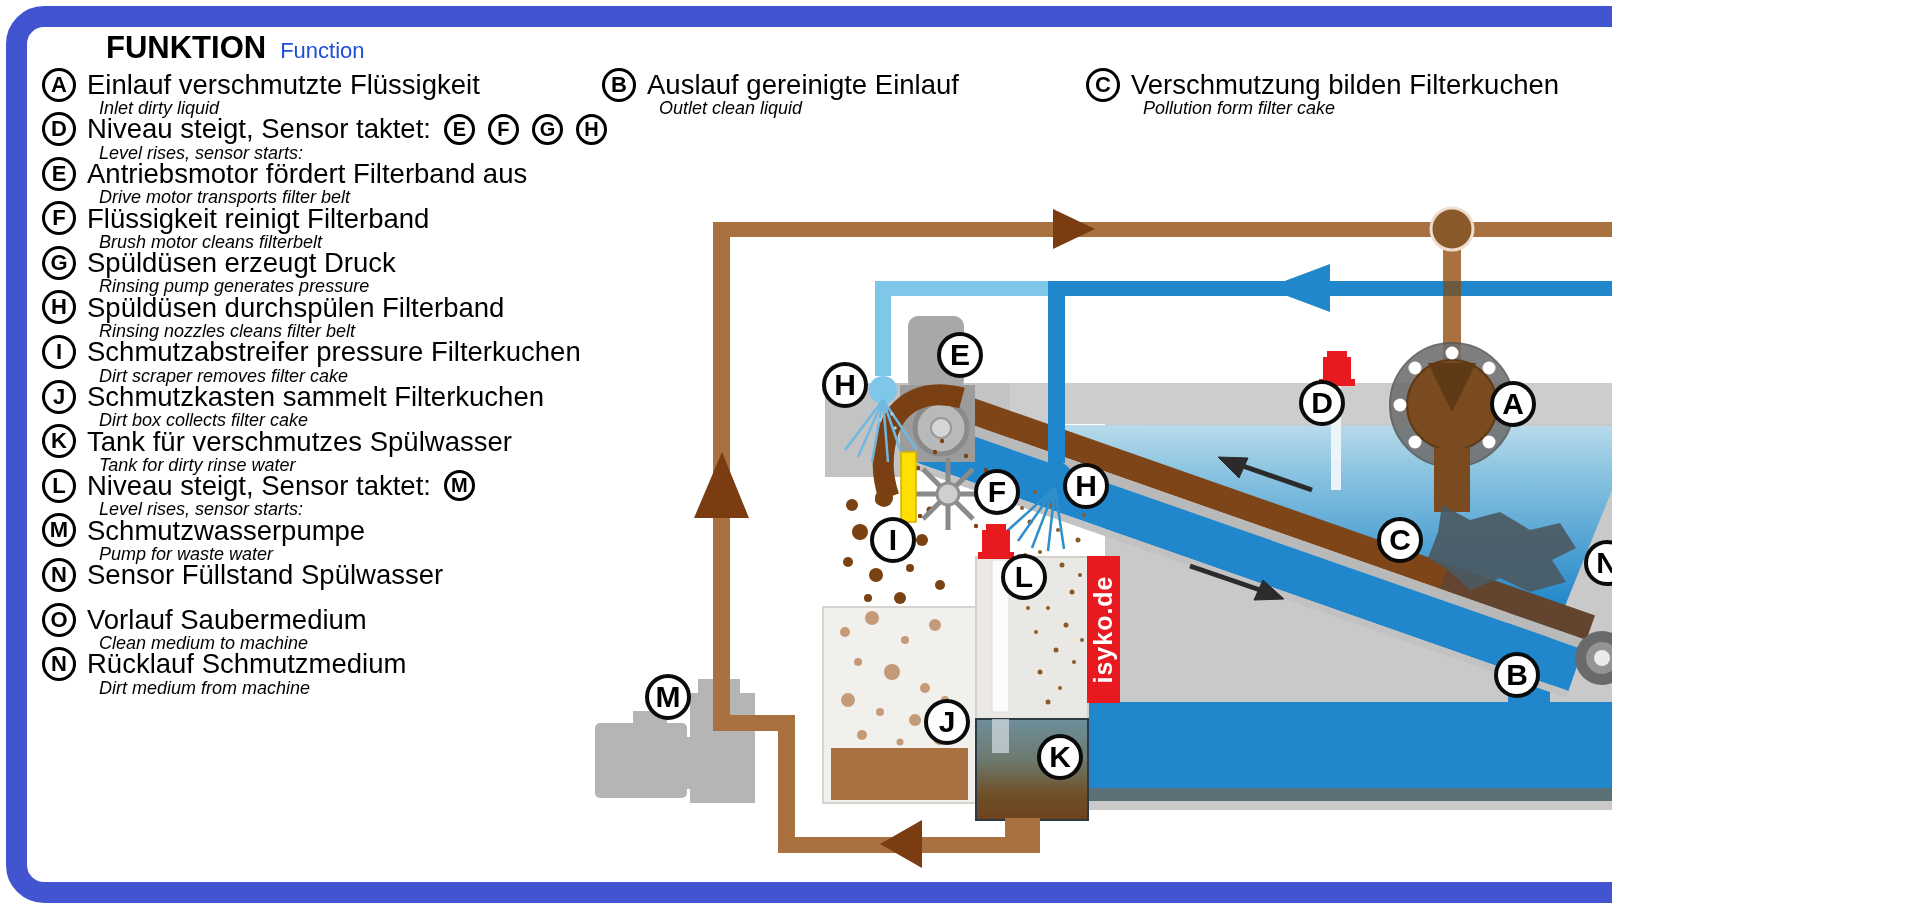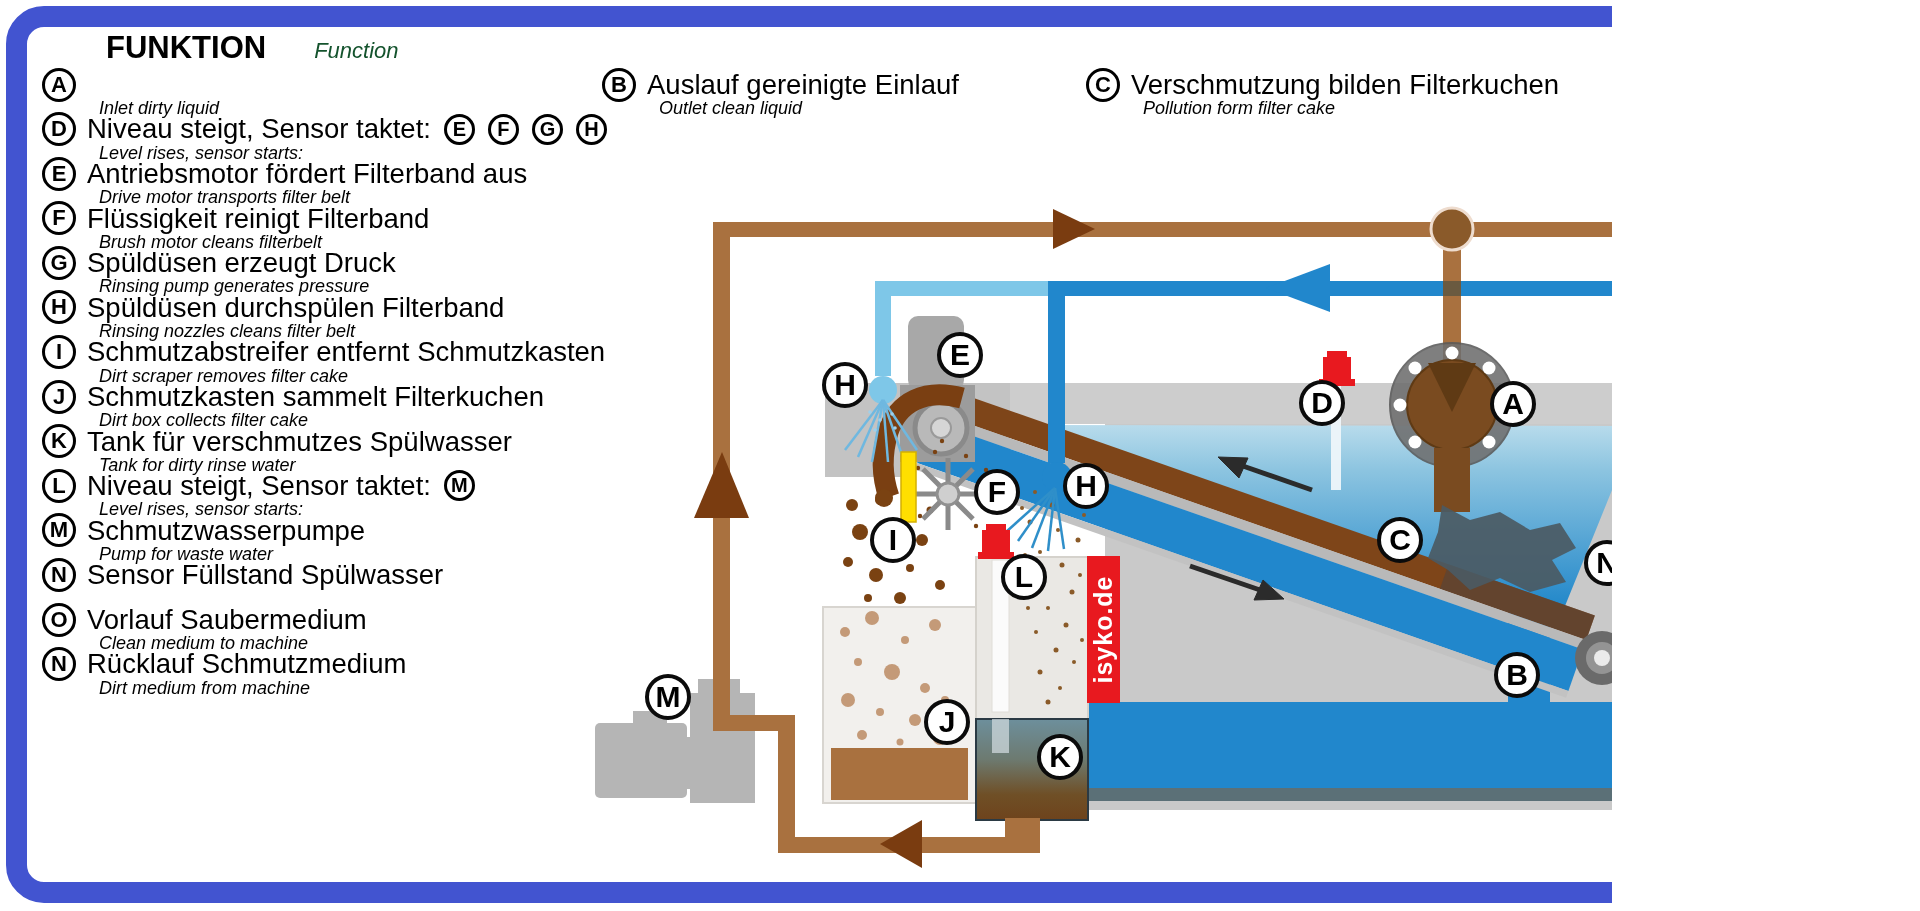--- a/index.html
+++ b/index.html
@@ -3,21 +3,21 @@
 <meta charset="utf-8">
 <style>
   html,body{margin:0;padding:0;background:#ffffff;}
   .stage{position:relative;width:1612px;height:911px;background:#ffffff;overflow:hidden;
          font-family:"Liberation Sans", sans-serif;}
   .frame{position:absolute;left:6px;top:6px;width:1908px;height:897px;
          border:21px solid #4254d0;border-radius:38px;box-sizing:border-box;pointer-events:none;z-index:60;}
   
   .title-row{position:absolute;left:106px;top:30px;display:flex;align-items:baseline;gap:14px;z-index:20;}
   .t-de{font-weight:bold;font-size:31px;color:#000;}
-  .t-en{font-style:italic;font-size:22px;color:#14532d;margin-left:34px;}
+  .t-en{font-size:22px;color:#1d4ed8;}
   
   #legend-col{position:absolute;left:42px;top:71px;width:560px;z-index:20;}
   .leg-row{height:44.6px;}
   .leg-main{display:flex;align-items:center;gap:11px;height:27px;}
   .leg-de{font-size:27.5px;color:#000;white-space:nowrap;line-height:1;}
   .leg-en{font-style:italic;font-size:18px;color:#000;margin-left:57px;margin-top:1px;line-height:1;white-space:nowrap;}
   .lcirc{flex:0 0 auto;width:34px;height:34px;border:3px solid #000;border-radius:50%;box-sizing:border-box;
          display:flex;align-items:center;justify-content:center;font-weight:bold;font-size:22px;background:#fff;color:#000;}
   .lref{flex:0 0 auto;width:31px;height:31px;border:3px solid #000;border-radius:50%;box-sizing:border-box;
         display:flex;align-items:center;justify-content:center;font-weight:bold;font-size:20px;background:#fff;color:#000;margin-left:2px;}
@@ -325,20 +325,21 @@
 
   <div class="title-row">
     <span class="t-de">FUNKTION</span>
     <span class="t-en">Function</span>
   </div>
 
   <div id="legend-col">
       <div class="leg-row">
         <div class="leg-main">
           <span class="lcirc">A</span>
+          <span class="leg-de">Einlauf verschmutzte Flüssigkeit</span>
         </div>
         <div class="leg-en">Inlet dirty liquid</div>
       </div>
       <div class="leg-row">
         <div class="leg-main">
           <span class="lcirc">D</span>
           <span class="leg-de">Niveau steigt, Sensor taktet:</span>
           <span class="lref">E</span>
           <span class="lref">F</span>
           <span class="lref">G</span>
@@ -370,21 +371,21 @@
       <div class="leg-row">
         <div class="leg-main">
           <span class="lcirc">H</span>
           <span class="leg-de">Spüldüsen durchspülen Filterband</span>
         </div>
         <div class="leg-en">Rinsing nozzles cleans filter belt</div>
       </div>
       <div class="leg-row">
         <div class="leg-main">
           <span class="lcirc">I</span>
-          <span class="leg-de">Schmutzabstreifer entfernt Schmutzkasten</span>
+          <span class="leg-de">Schmutzabstreifer pressure Filterkuchen</span>
         </div>
         <div class="leg-en">Dirt scraper removes filter cake</div>
       </div>
       <div class="leg-row">
         <div class="leg-main">
           <span class="lcirc">J</span>
           <span class="leg-de">Schmutzkasten sammelt Filterkuchen</span>
         </div>
         <div class="leg-en">Dirt box collects filter cake</div>
       </div>

